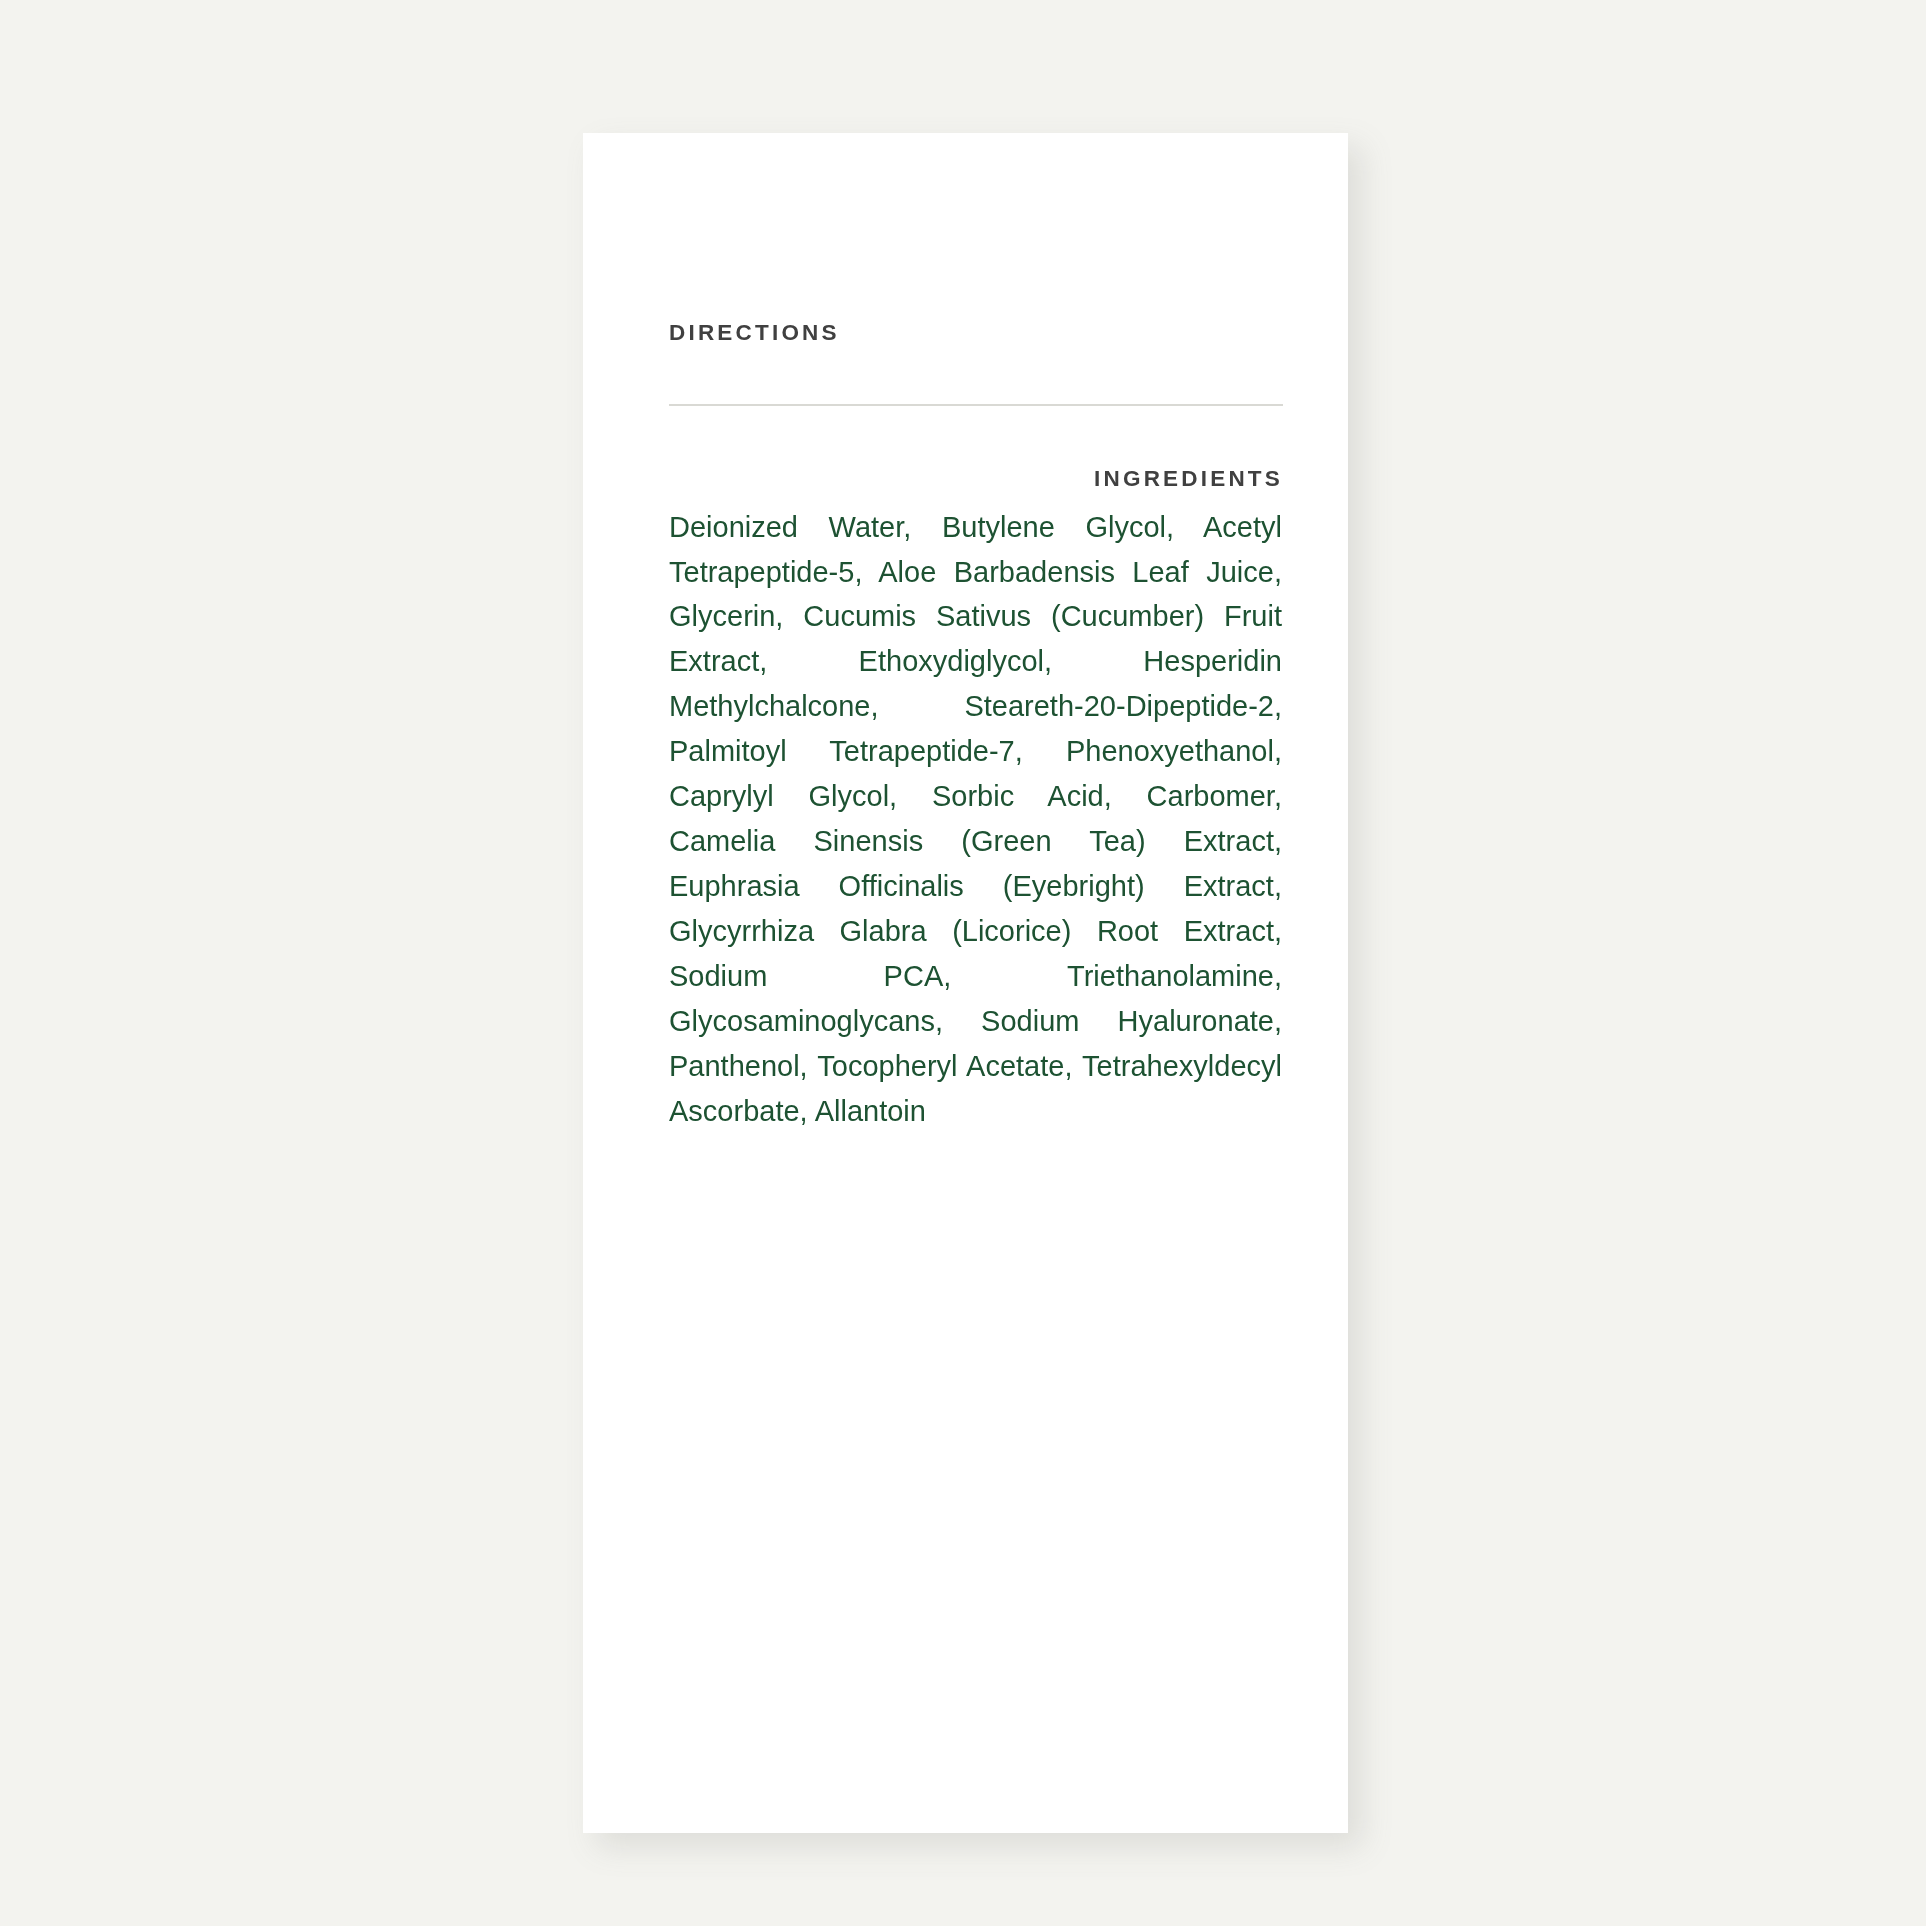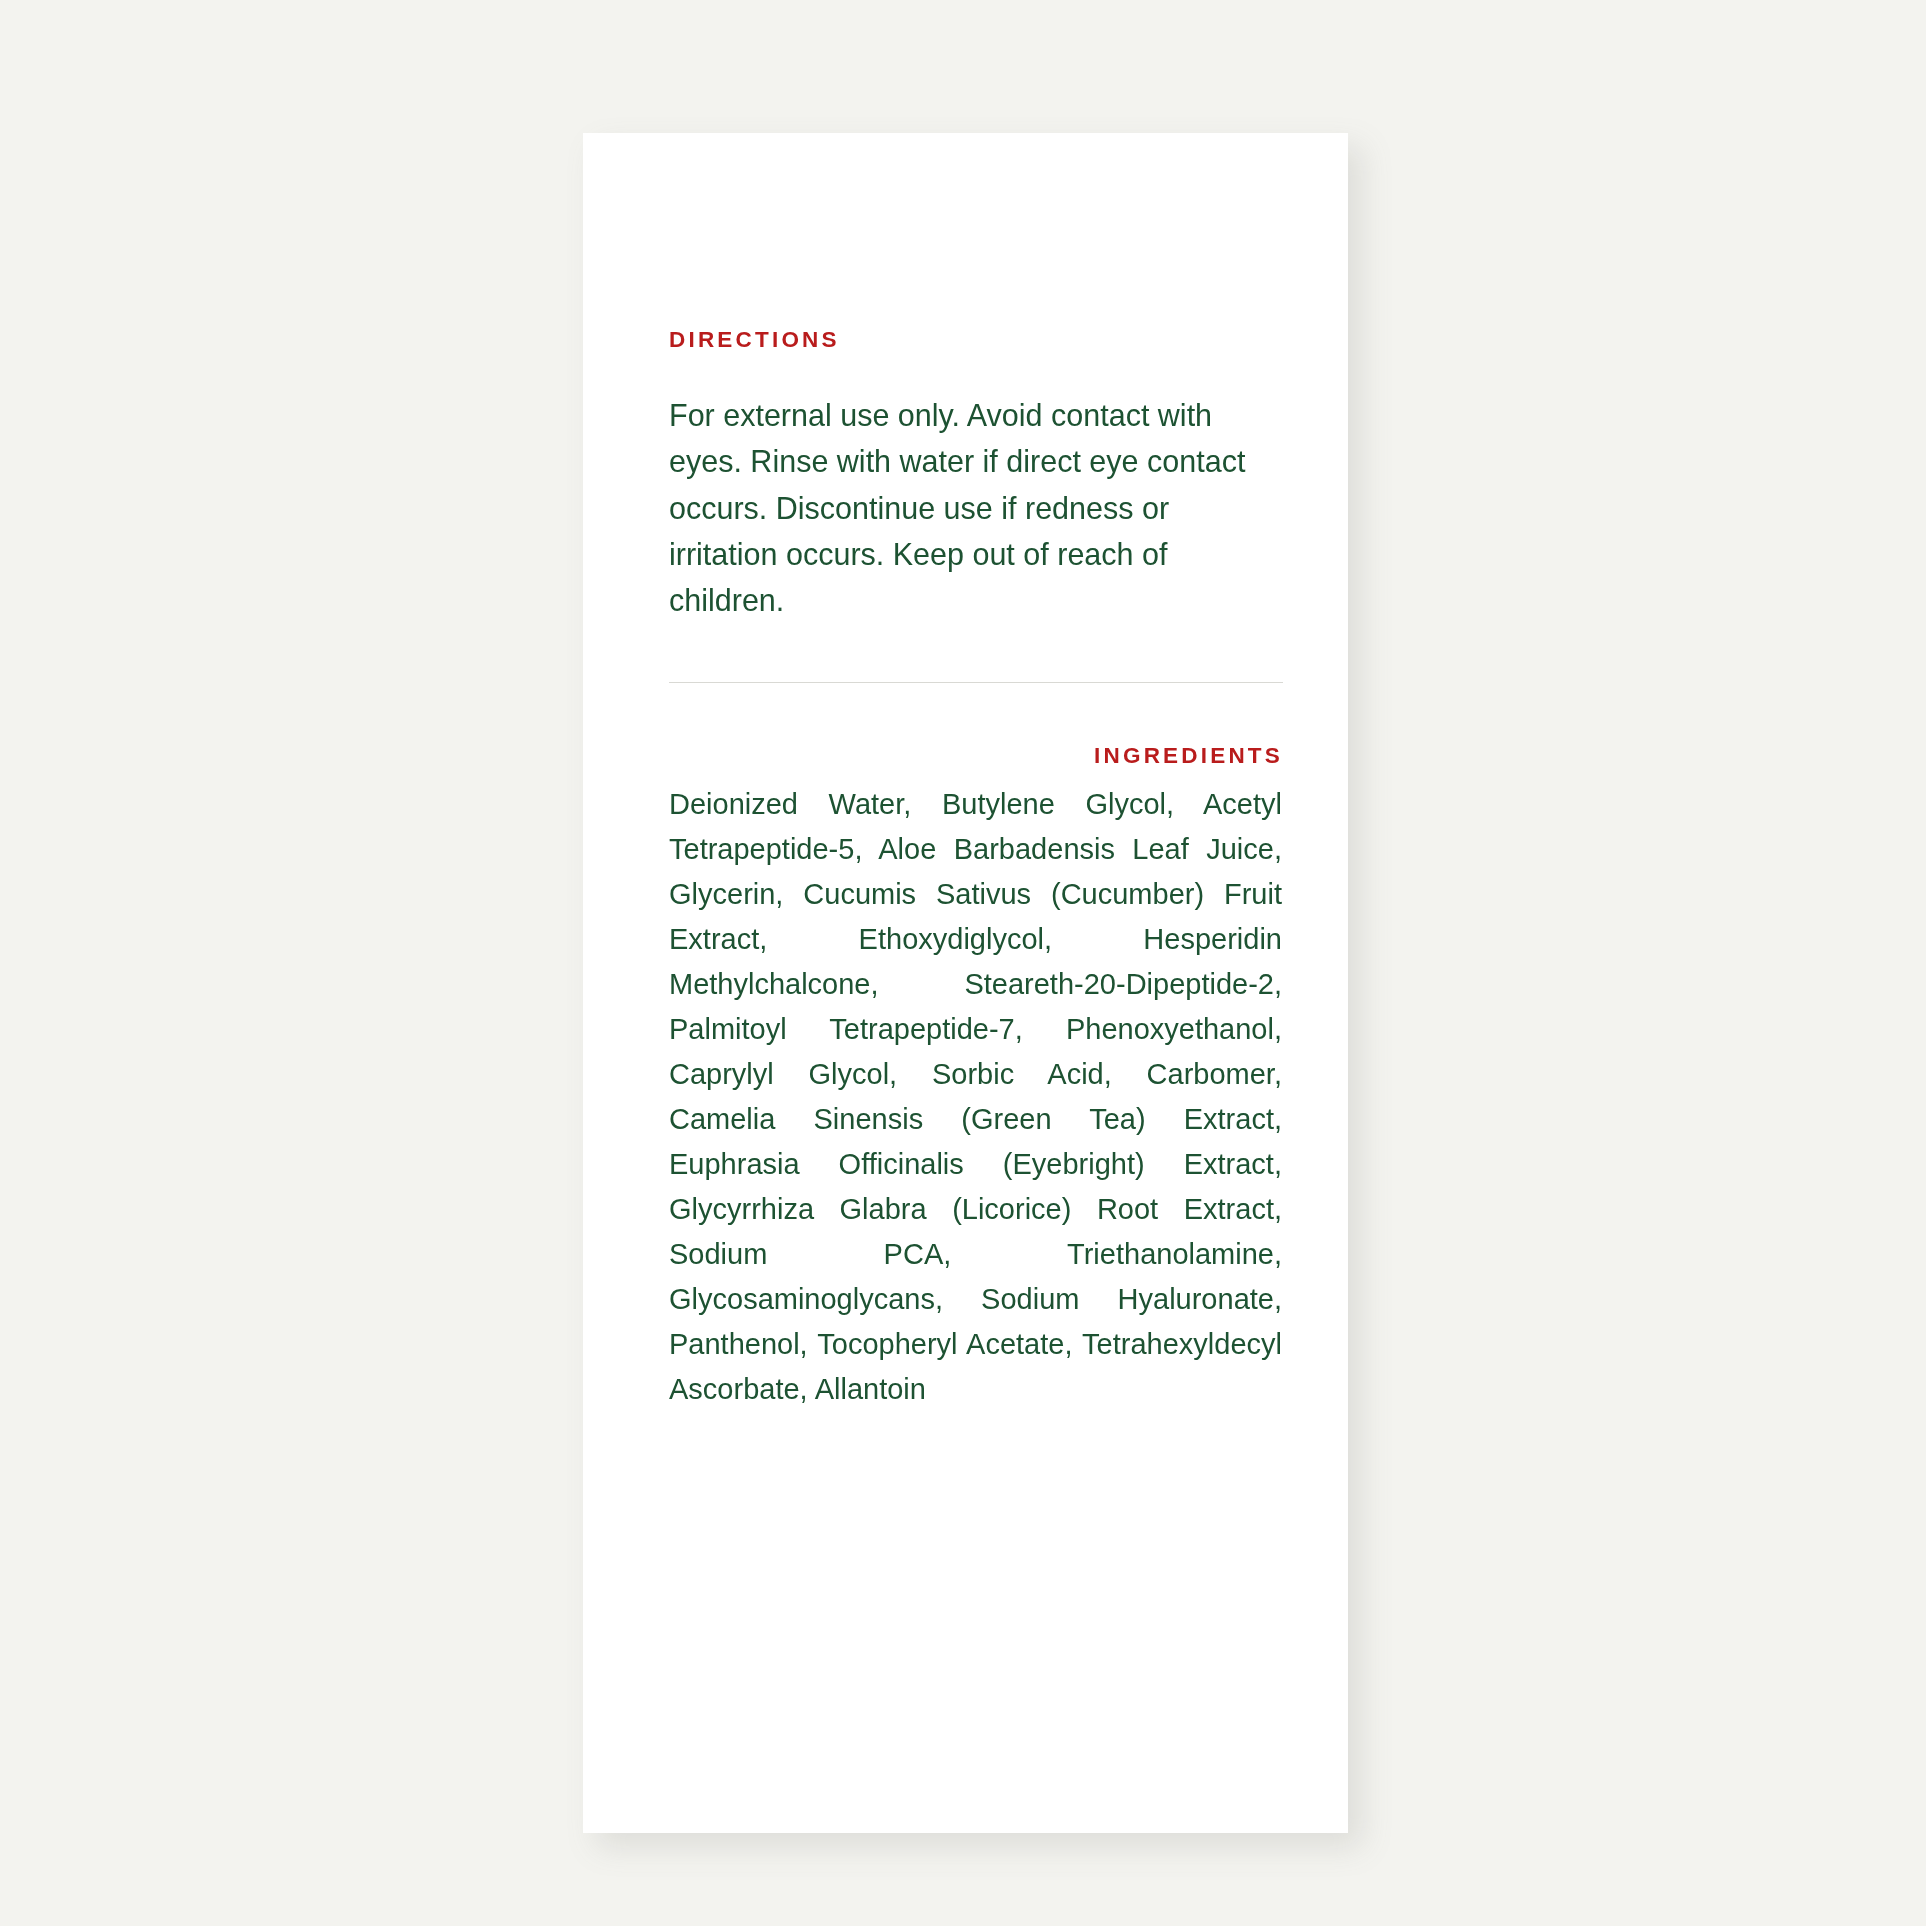--- a/index.html
+++ b/index.html
@@ -30,26 +30,26 @@
   }
 
   .panel-inner {
     position: absolute;
     left: 86px;
     top: 177px;
     width: 614px;
   }
 
   .section-heading {
-    color: #b91c1c;
+    color: #404040;
     font-size: 22.5px;
     font-weight: bold;
     letter-spacing: 3.2px;
     line-height: 1.2;
-    margin: 16px 0 14px 0;
+    margin: 9px 0 14px 0;
   }
 
   .body-text {
     color: #1d5232;
     font-size: 30.5px;
     line-height: 1.52;
     margin: 0;
     font-weight: 500;
   }
 
@@ -87,21 +87,20 @@
 </style>
 </head>
 <body>
 
 <div class="stage">
   <div class="panel">
     <div class="panel-inner">
 
       <div class="directions-block">
         <h2 class="section-heading">DIRECTIONS</h2>
-        <p class="body-text gap">For external use only. Avoid contact with eyes. Rinse with water if direct eye contact occurs. Discontinue use if redness or irritation occurs. Keep out of reach of children.</p>
       </div>
 
       <div class="divider"></div>
 
       <div class="ingredients-block">
         <h2 class="section-heading ingredients-heading">INGREDIENTS</h2>
         <p class="ingredients-text">Deionized Water, Butylene Glycol, Acetyl Tetrapeptide-5, Aloe Barbadensis Leaf Juice, Glycerin, Cucumis Sativus (Cucumber) Fruit Extract, Ethoxydiglycol, Hesperidin Methylchalcone, Steareth-20-Dipeptide-2, Palmitoyl Tetrapeptide-7, Phenoxyethanol, Caprylyl Glycol, Sorbic Acid, Carbomer, Camelia Sinensis (Green Tea) Extract, Euphrasia Officinalis (Eyebright) Extract, Glycyrrhiza Glabra (Licorice) Root Extract, Sodium PCA, Triethanolamine, Glycosaminoglycans, Sodium Hyaluronate, Panthenol, Tocopheryl Acetate, Tetrahexyldecyl Ascorbate, Allantoin</p>
       </div>
 
     </div>

